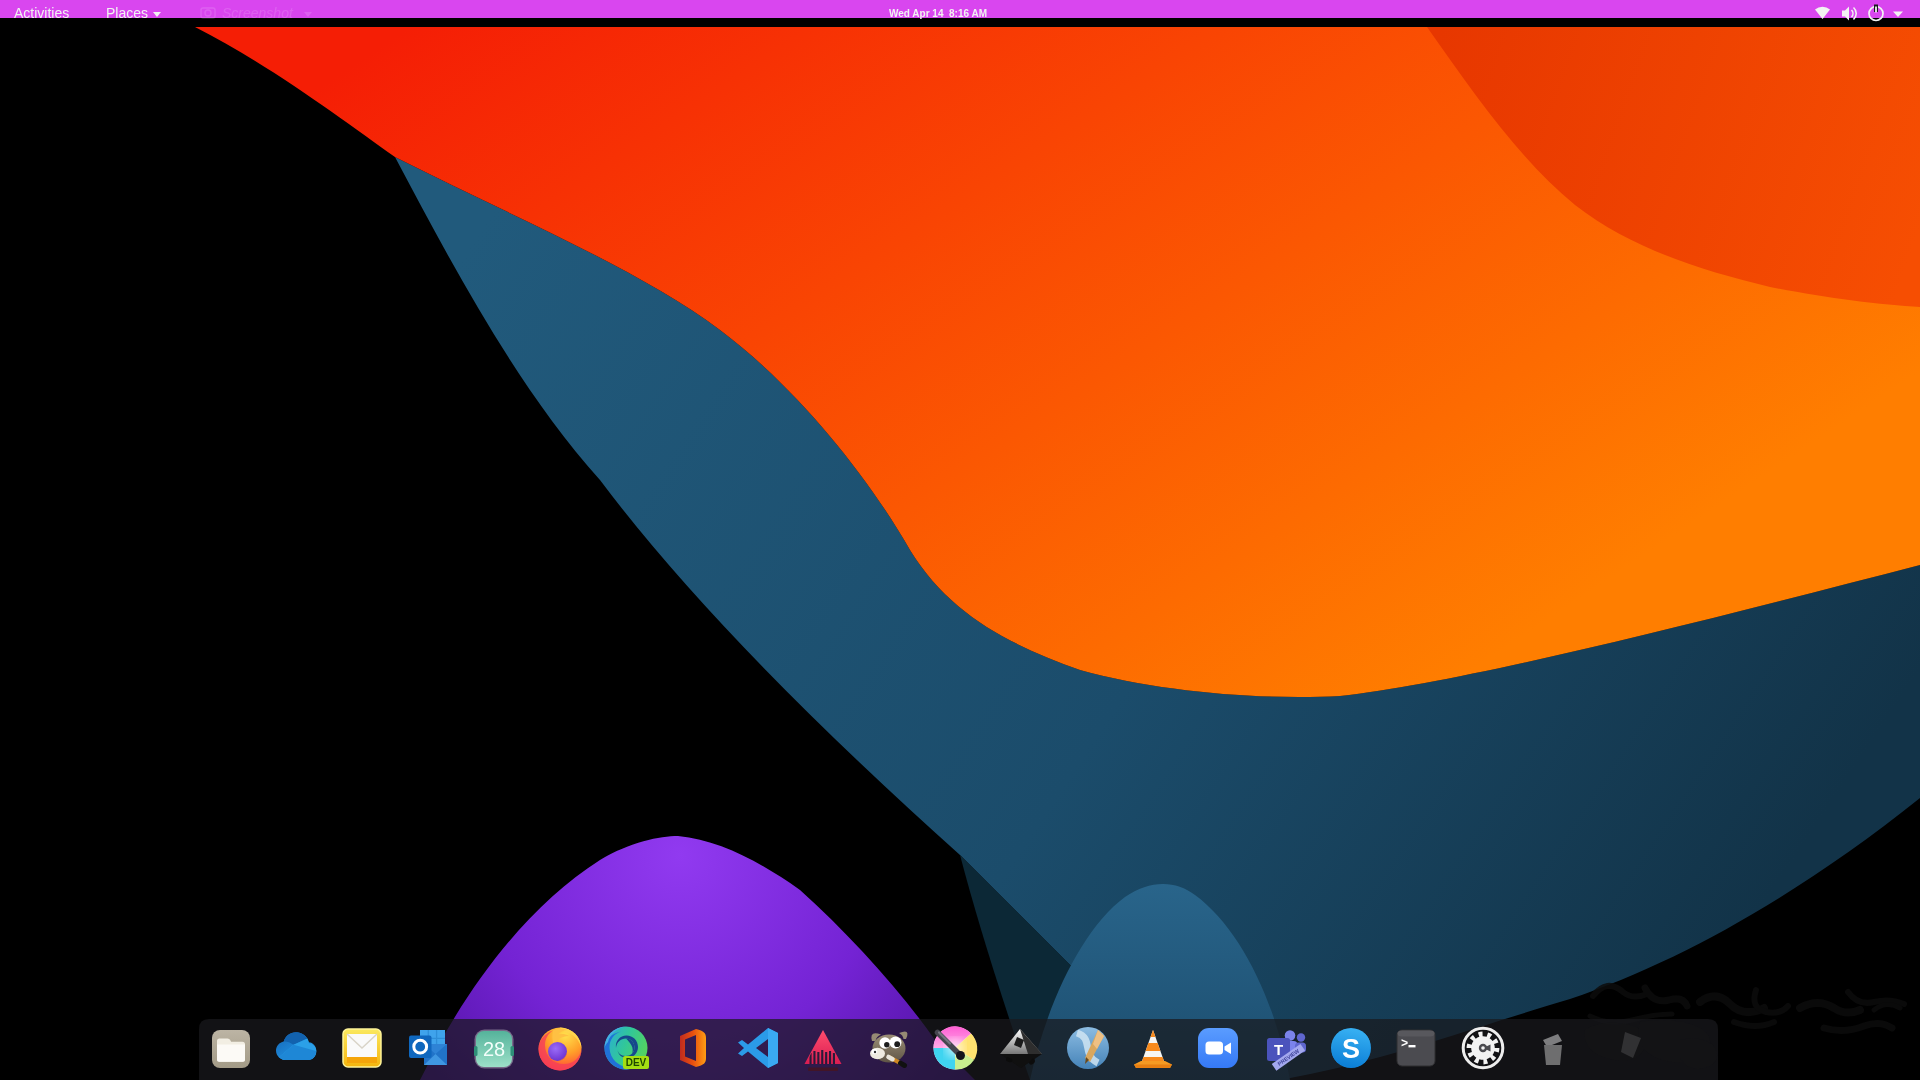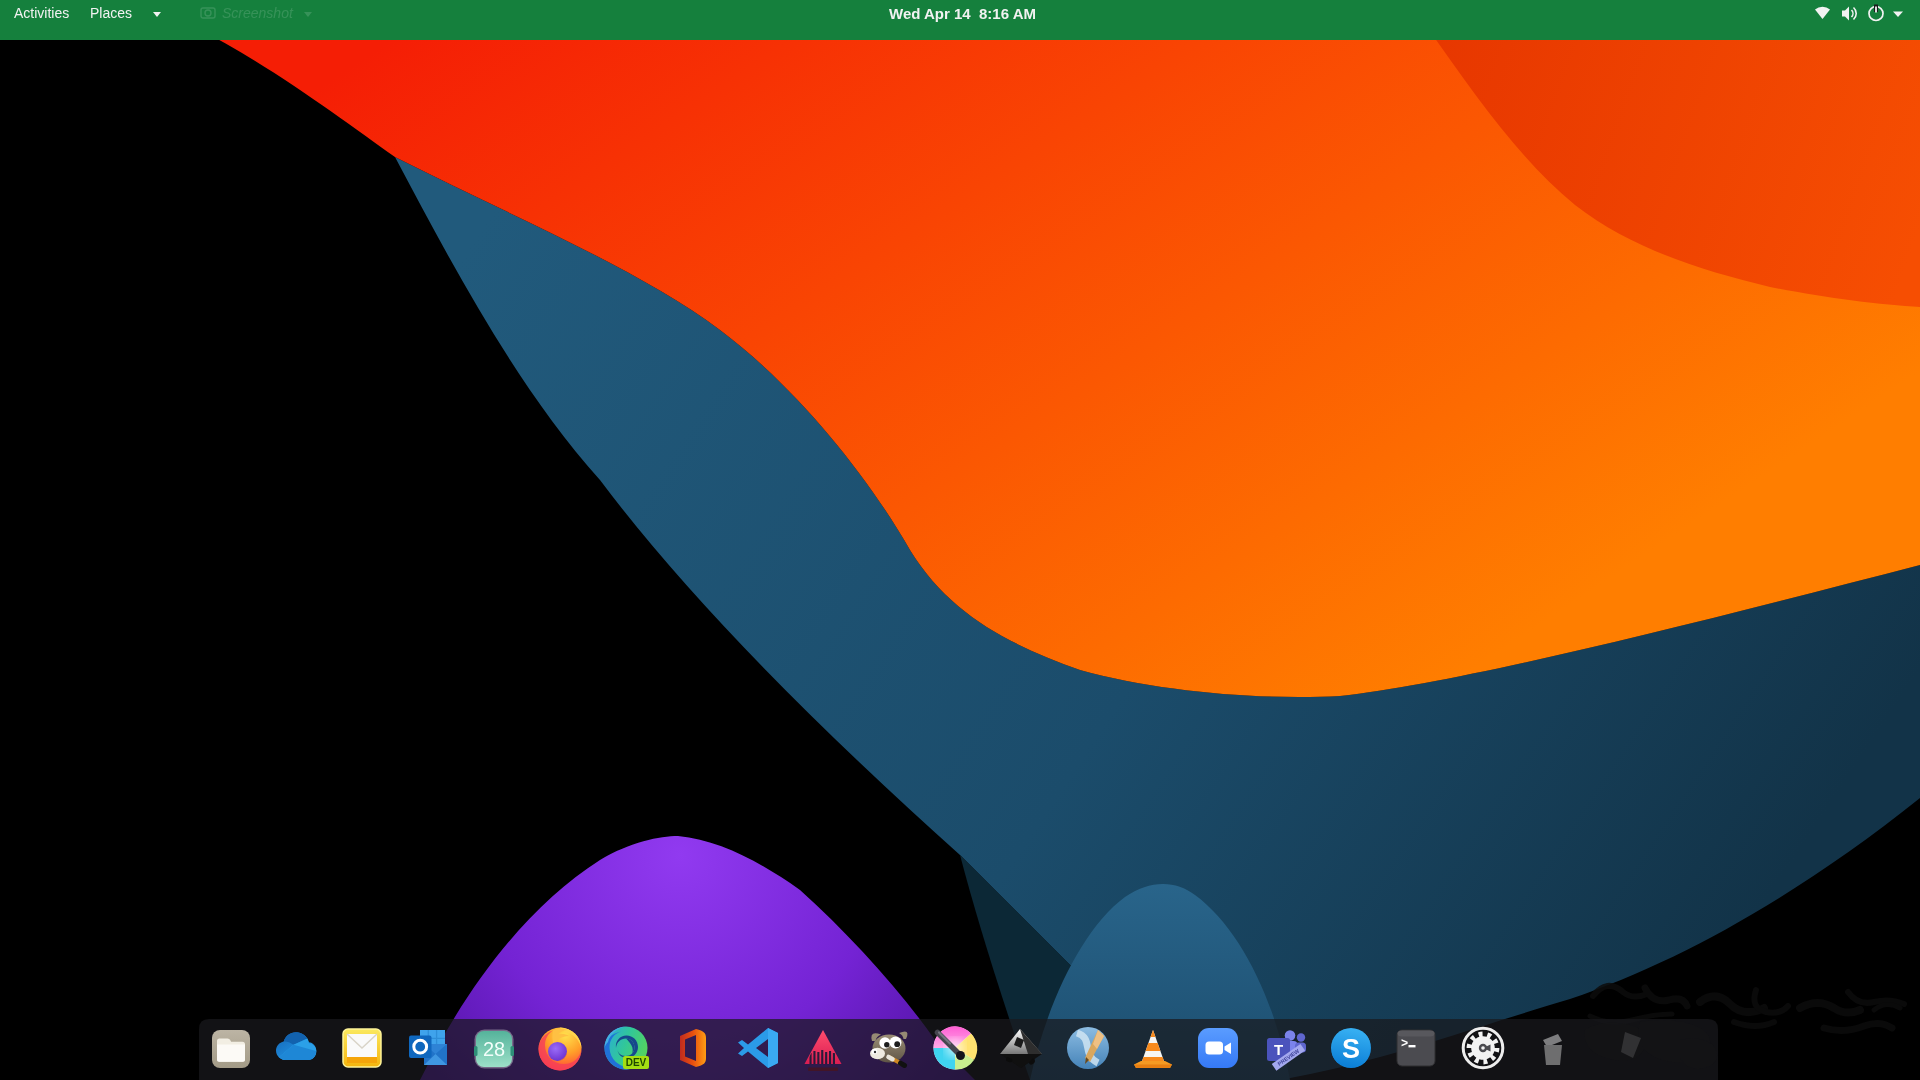--- a/index.html
+++ b/index.html
@@ -1,17 +1,17 @@
 <!DOCTYPE html>
 <html><head>
 <meta charset="utf-8">
 <style>
   html,body{margin:0;padding:0;width:1920px;height:1080px;overflow:hidden;background:#000;}
   *{box-sizing:border-box;}
-  #topbar{position:absolute;top:0;left:0;width:1920px;height:40px;background:#15803d;z-index:10;
+  #topbar{position:absolute;top:0;left:0;width:1920px;height:18px;background:#d946ef;z-index:10;
     font-family:"Liberation Sans", sans-serif;color:#f2f2f2;font-size:14px;}
   #topbar .item{position:absolute;top:0;height:27px;line-height:27px;white-space:pre;}
 </style>
 </head>
 <body>
 <svg id="wall" width="1920" height="1080" viewBox="0 0 1920 1080" style="position:absolute;top:0;left:0;" xmlns="http://www.w3.org/2000/svg">
 <defs>
   <linearGradient id="gOrange" gradientUnits="userSpaceOnUse" x1="300" y1="100" x2="924" y2="1036">
     <stop offset="0" stop-color="#f51e05"></stop>
     <stop offset="1" stop-color="#ff7e00"></stop>
@@ -372,33 +372,33 @@
 
   <g transform="translate(1529,1024)" opacity="0.5">
     <path d="M14,16 L29,10 L33,17 L18,23 Z" fill="#e8e8e8"></path>
     <path d="M15,21 L33,21 L31,41 L17,41 Z" fill="#c9c9c9"></path>
     <path d="M96,8 L112,14 L104,34 L92,28 Z" fill="#9a9a9a" opacity="0.45"></path>
   </g>
 </g>
 </svg>
 <div id="topbar">
   <span class="item" style="left:14px;">Activities</span>
-  <span class="item" style="left:90px;">Places</span>
+  <span class="item" style="left:106px;">Places</span>
   <svg class="item" style="left:151px;top:0;" width="12" height="27">
       <path d="M2,12 L10,12 L6,17 Z" fill="#f2f2f2"></path>
     </svg>
   <span class="item" style="left:222px;color:rgba(255,255,255,0.14);font-style:italic;">Screenshot</span>
   <svg class="item" style="left:200px;top:0;" width="17" height="27" opacity="0.14">
       <rect x="1" y="8" width="14" height="10" rx="2" fill="none" stroke="#fff" stroke-width="1.4"></rect>
       <circle cx="8" cy="13" r="3" fill="none" stroke="#fff" stroke-width="1.4"></circle>
     </svg>
   <svg class="item" style="left:302px;top:0;" width="12" height="27" opacity="0.14">
       <path d="M2,12 L10,12 L6,17 Z" fill="#fff"></path>
     </svg>
-  <span class="item" style="left:889px;font-weight:bold;font-size:15px;">Wed Apr 14  8:16 AM</span>
+  <span class="item" style="left:889px;font-weight:bold;font-size:10px;">Wed Apr 14  8:16 AM</span>
   <svg class="item" style="left:1812px;top:0;" width="21" height="27" viewBox="0 0 21 27">
     <path d="M10.5,19 L3,9.5 A12,12 0 0 1 18,9.5 Z" fill="#f2f2f2"></path>
   </svg>
   <svg class="item" style="left:1840px;top:0;" width="20" height="27" viewBox="0 0 20 27">
     <path d="M2,10.5 L5,10.5 L9,6.5 L9,20.5 L5,16.5 L2,16.5 Z" fill="#f2f2f2"></path>
     <path d="M11.5,10 A5,5 0 0 1 11.5,17" fill="none" stroke="#f2f2f2" stroke-width="1.6"></path>
     <path d="M13.5,7.5 A8,8 0 0 1 13.5,19.5" fill="none" stroke="#f2f2f2" stroke-width="1.6"></path>
   </svg>
   <svg class="item" style="left:1866px;top:0;" width="20" height="27" viewBox="0 0 20 27">
     <circle cx="10" cy="13.5" r="7" fill="none" stroke="#f2f2f2" stroke-width="1.7"></circle>

